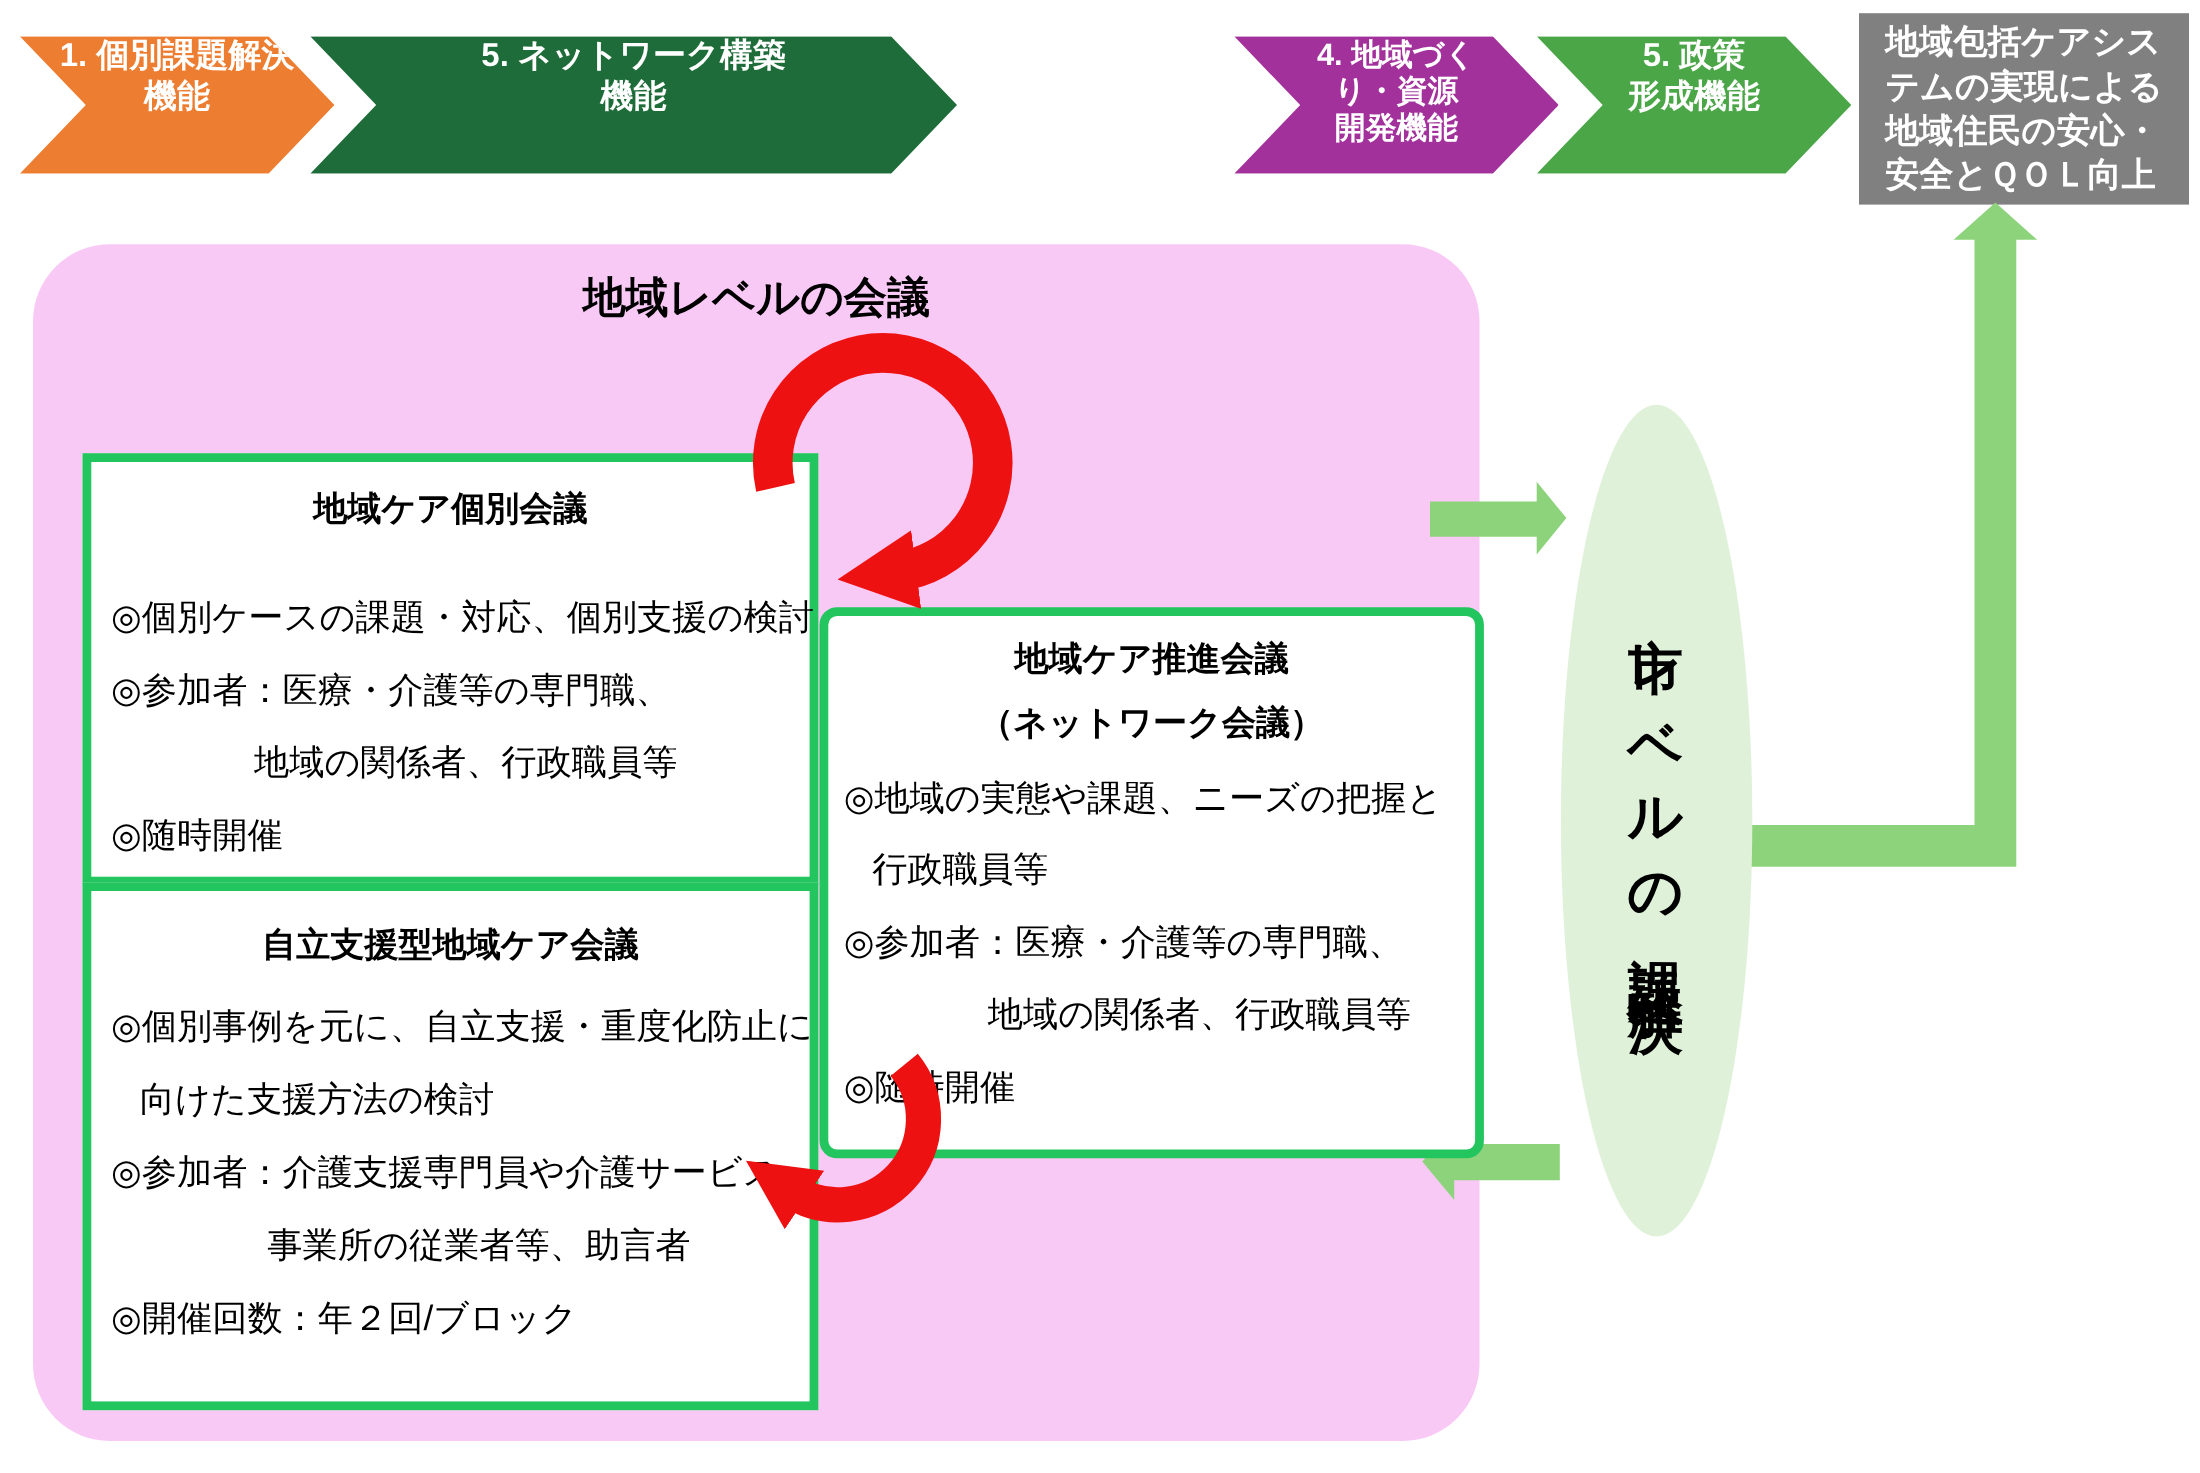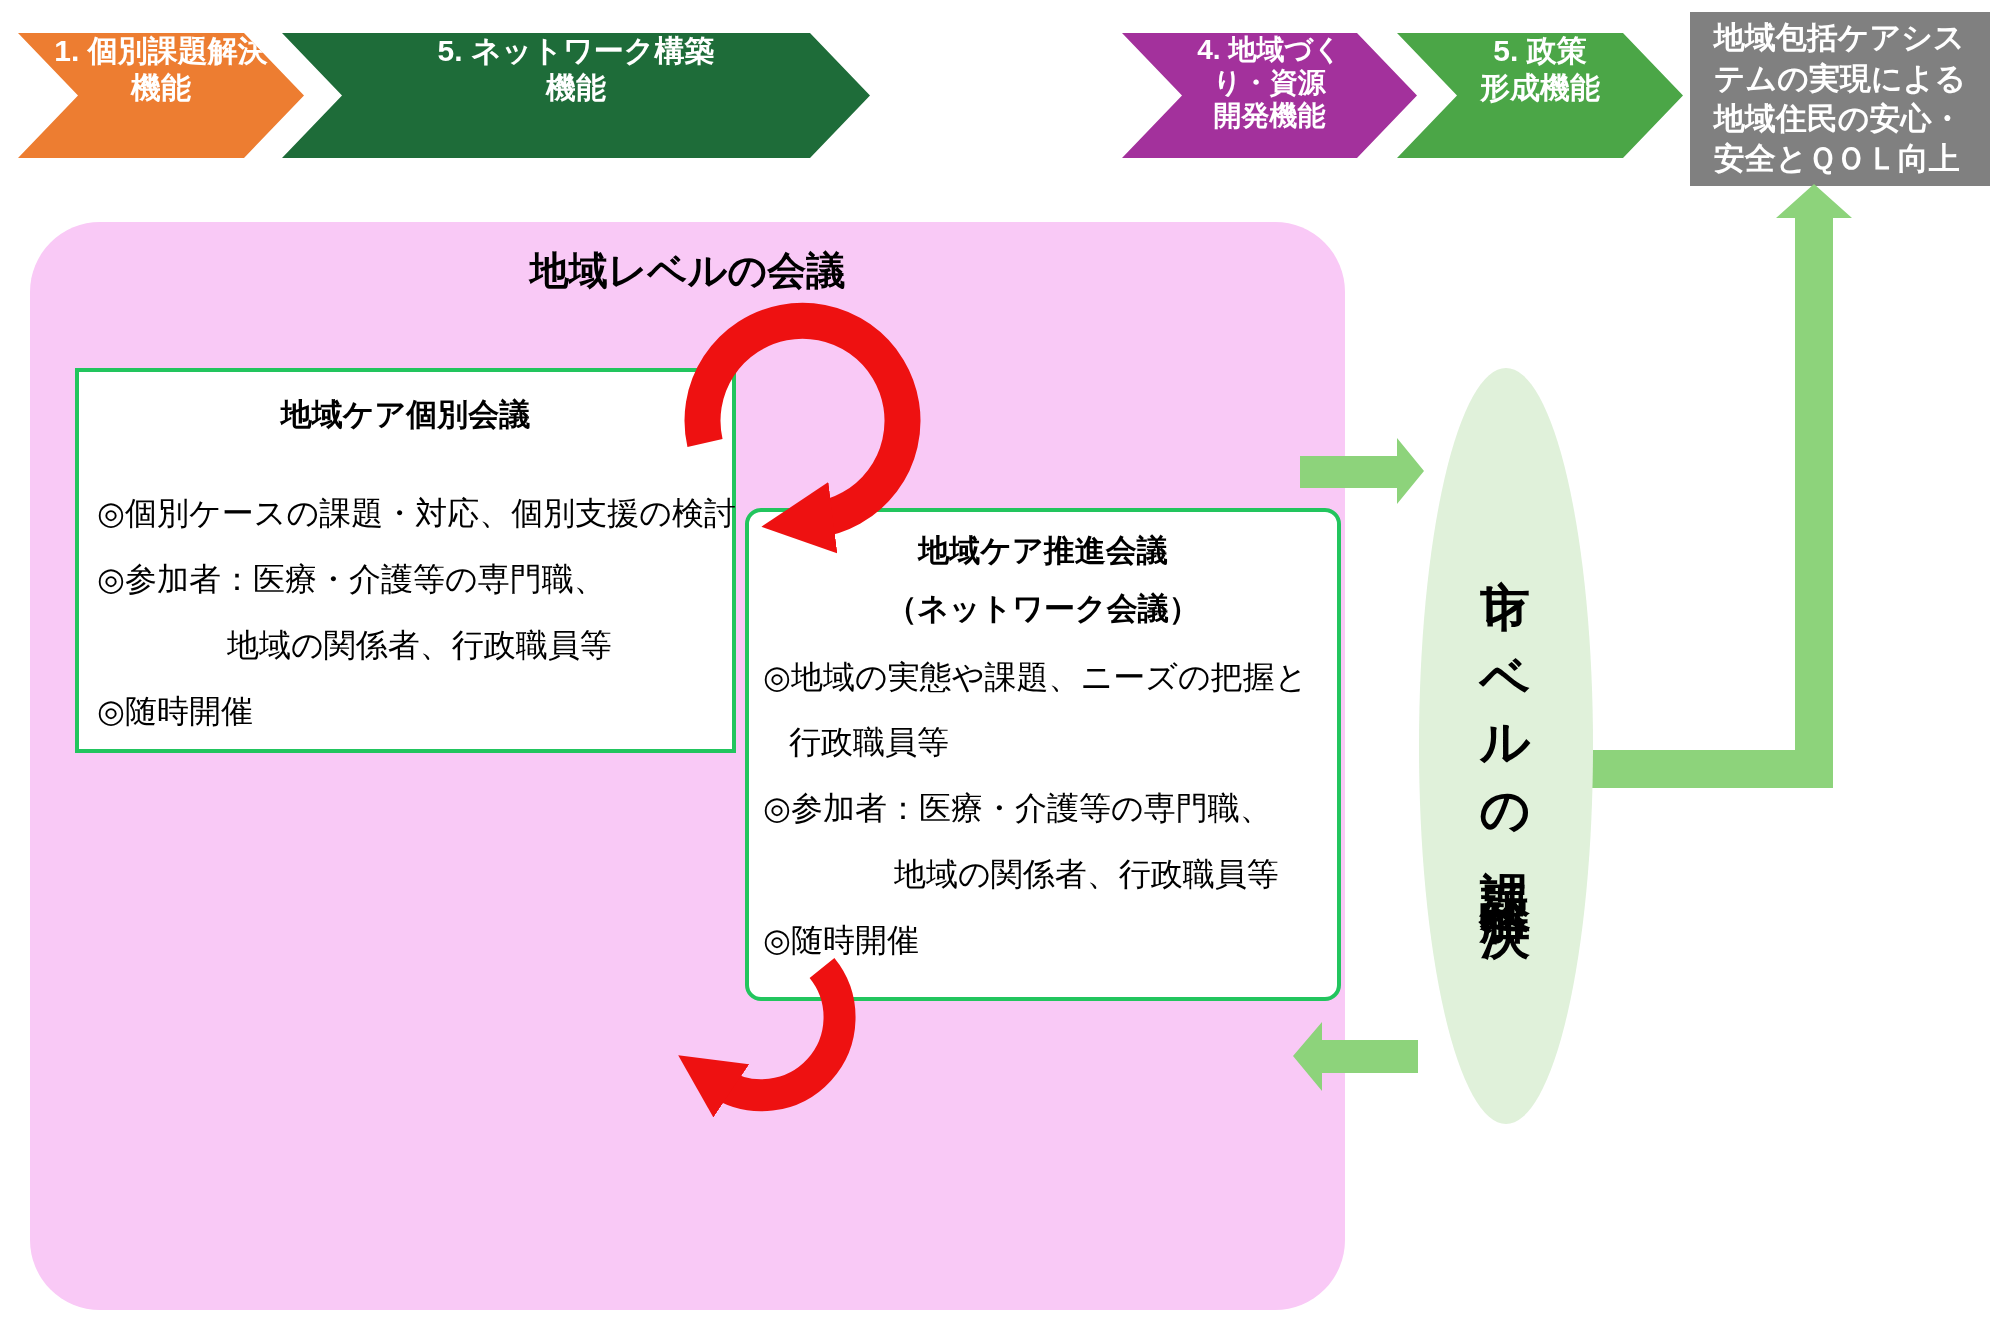--- a/index.html
+++ b/index.html
@@ -10,21 +10,21 @@
         clip-path:polygon(0% 0%, calc(100% - 60px) 0%, 100% 50%, calc(100% - 60px) 100%, 0% 100%, 60px 50%);}
   .chev .lbl{color:#fff;font-weight:bold;font-size:30px;line-height:1.22;text-align:center;white-space:pre-line;}
   .chev.small .lbl{font-size:28px;line-height:1.18;}
   
   #goal-box{position:absolute;left:1690px;top:12px;width:300px;height:174px;display:flex;align-items:center;justify-content:center;}
   #goal-box .lbl{color:#ffffff;font-weight:bold;font-size:31px;line-height:1.3;white-space:pre-line;text-align:left;}
   
   #region-panel{position:absolute;left:30px;top:222px;width:1315px;height:1088px;border-radius:70px;}
   #region-title{position:absolute;left:30px;top:244px;width:1315px;text-align:center;font-size:39px;font-weight:bold;}
   
-  .mbox{position:absolute;background:#fff;border:4px solid #22c55e;}
+  .mbox{position:absolute;background:#fff;border:8px solid #22c55e;margin-top:44px;}
   #box-individual{left:75px;top:368px;width:653px;height:377px;}
   #box-support{left:75px;top:758px;width:653px;height:464px;}
   #box-promotion{left:745px;top:508px;width:588px;height:485px;border-radius:16px;}
   .mbox .btitle{position:absolute;left:0;width:100%;text-align:center;font-size:31px;font-weight:bold;}
   .mbox .bline{position:absolute;font-size:32px;white-space:nowrap;}
   
   #city-ellipse{position:absolute;left:1419px;top:368px;width:174px;height:756px;border-radius:50%;
                 display:flex;align-items:center;justify-content:center;}
   #city-ellipse .lbl{writing-mode:vertical-rl;text-orientation:upright;font-size:50px;font-weight:bold;letter-spacing:13px;}
   svg.layer{position:absolute;left:0;top:0;pointer-events:none;}
@@ -73,20 +73,28 @@
   </div>
 
   <div class="mbox" id="box-individual">
     <div class="btitle" style="top:22px;">地域ケア個別会議</div>
     <div class="bline" style="top:120px;left:18px;">◎個別ケースの課題・対応、個別支援の検討</div>
     <div class="bline" style="top:186px;left:18px;">◎参加者：医療・介護等の専門職、</div>
     <div class="bline" style="top:252px;left:148px;">地域の関係者、行政職員等</div>
     <div class="bline" style="top:318px;left:18px;">◎随時開催</div>
   </div>
 
+  <div class="mbox" id="box-support">
+    <div class="btitle" style="top:28px;">自立支援型地域ケア会議</div>
+    <div class="bline" style="top:102px;left:18px;">◎個別事例を元に、自立支援・重度化防止に</div>
+    <div class="bline" style="top:168px;left:44px;">向けた支援方法の検討</div>
+    <div class="bline" style="top:234px;left:18px;">◎参加者：介護支援専門員や介護サービス</div>
+    <div class="bline" style="top:301px;left:160px;">事業所の従業者等、助言者</div>
+    <div class="bline" style="top:367px;left:18px;">◎開催回数：年２回/ブロック</div>
+  </div>
 
   <div class="mbox" id="box-promotion">
     <div class="btitle" style="top:18px;">地域ケア推進会議</div>
     <div class="btitle" style="top:76px;">（ネットワーク会議）</div>
     <div class="bline" style="top:144px;left:14px;">◎地域の実態や課題、ニーズの把握と</div>
     <div class="bline" style="top:209px;left:40px;">行政職員等</div>
     <div class="bline" style="top:275px;left:14px;">◎参加者：医療・介護等の専門職、</div>
     <div class="bline" style="top:341px;left:145px;">地域の関係者、行政職員等</div>
     <div class="bline" style="top:407px;left:14px;">◎随時開催</div>
   </div>

